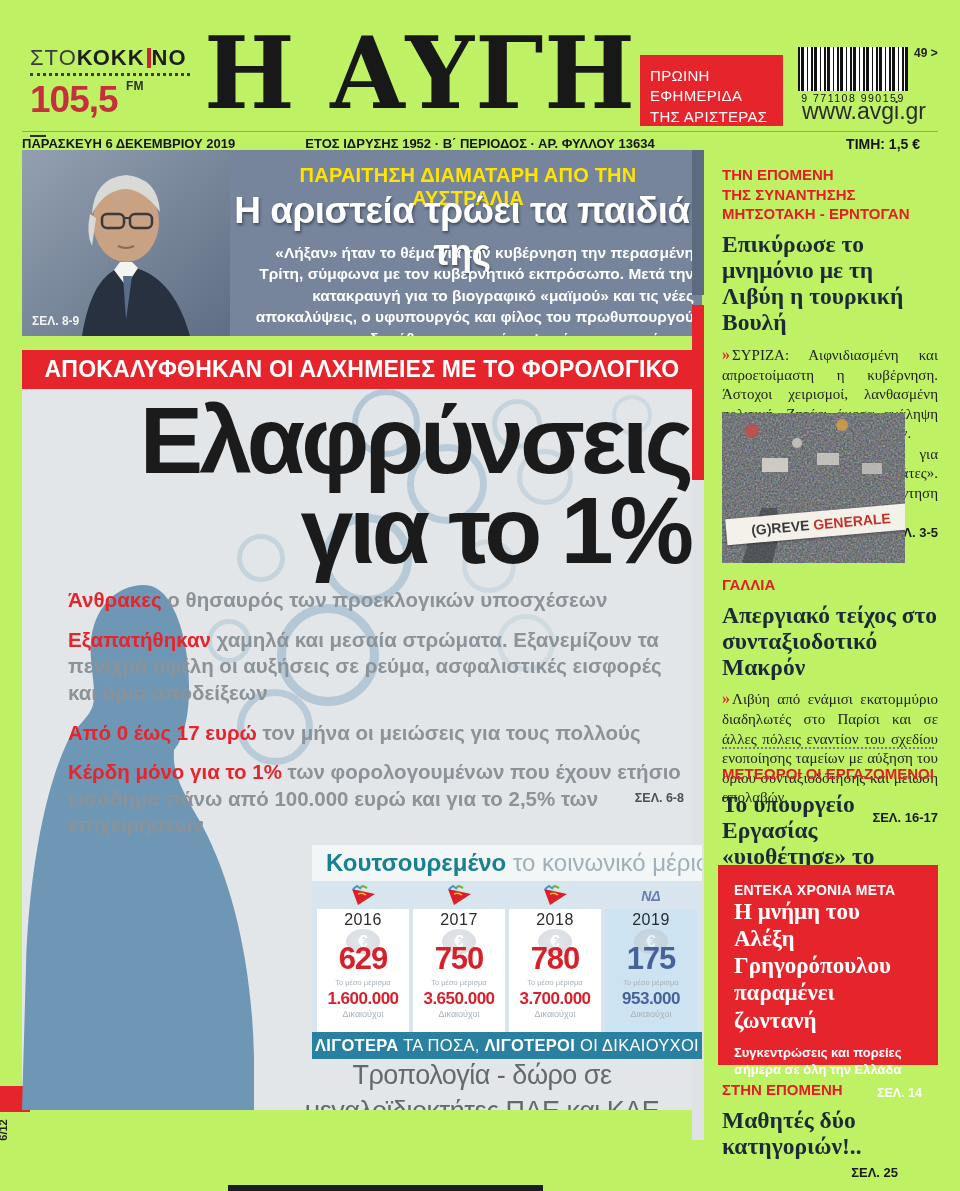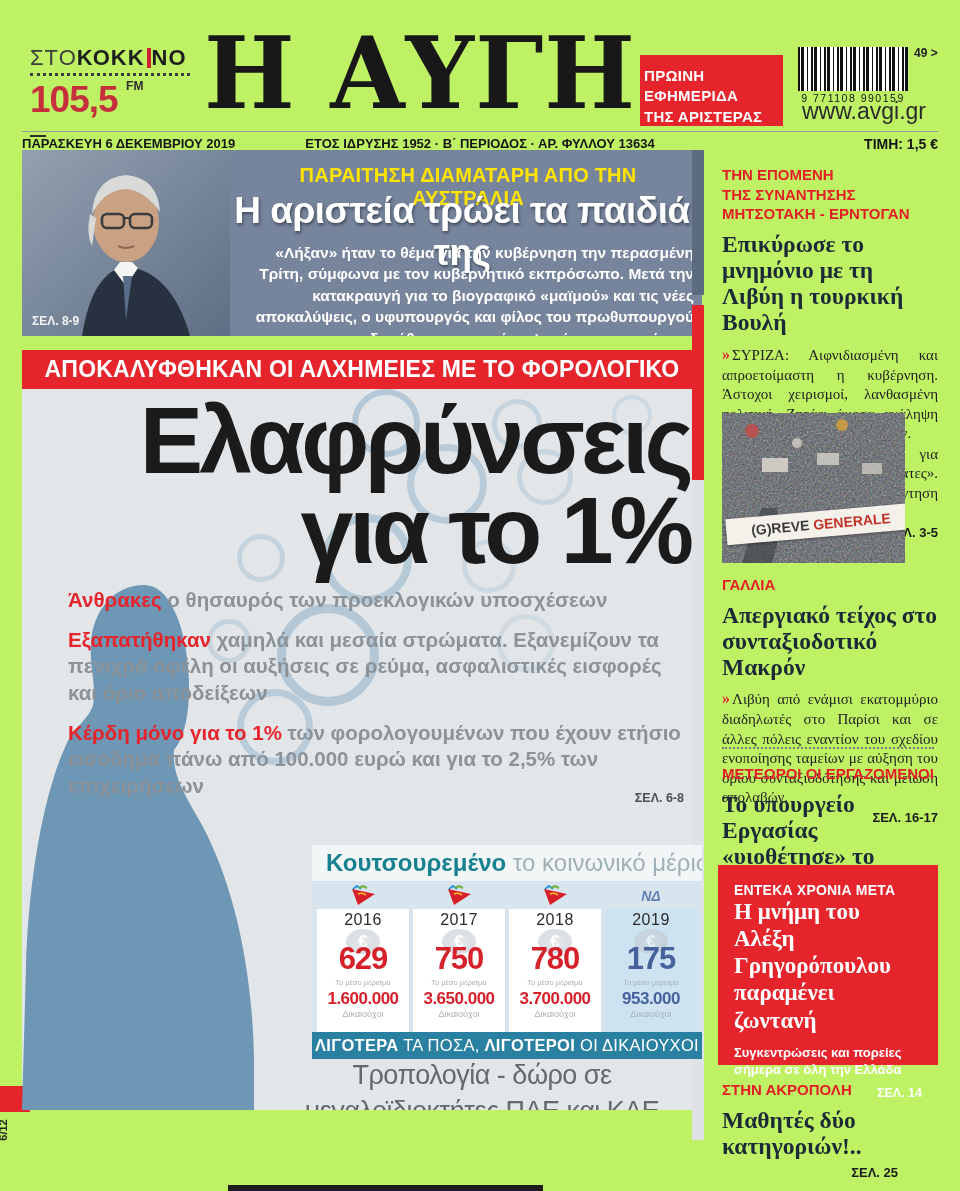--- a/index.html
+++ b/index.html
@@ -13,32 +13,32 @@
   .rbar{display:inline-block;width:4px;height:20px;background:#cf2230;margin:0 1px -3px 2px;}
   .radio-dots{border-bottom:3px dotted #3c3c3c;width:160px;margin-top:2px;}
   .radio-freq{margin-top:3px;}
   .freq{font-size:37px;font-weight:bold;color:#c5303c;letter-spacing:-1px;}
   .band{font-size:12px;font-weight:bold;color:#2e2e2e;vertical-align:top;margin-left:4px;}
   .band-line{display:block;width:16px;border-bottom:2px solid #2e2e2e;margin-top:14px;}
   .masthead{position:absolute;left:200px;top:26px;width:440px;text-align:center;
             font-family:"DejaVu Serif",serif;font-weight:bold;font-size:96px;line-height:1;
             letter-spacing:1px;color:#181818;transform:scaleY(1.04);}
   .tagline{position:absolute;left:640px;top:55px;width:143px;height:71px;background:#e5242c;
-           color:#fff;font-weight:bold;font-size:15px;line-height:1.35;padding:11px 0 0 4px;
+           color:#fff;font-weight:normal;font-size:15px;line-height:1.35;padding:11px 0 0 10px;
            box-sizing:border-box;letter-spacing:.3px;}
   .barcode-wrap{position:absolute;left:798px;top:47px;width:110px;}
   .bars{height:44px;background:repeating-linear-gradient(90deg,#111 0 2px,#fff 2px 3px,#111 3px 6px,#fff 6px 9px,#111 9px 10px,#fff 10px 13px);}
   .barcode-num{font-size:10.5px;letter-spacing:1.5px;text-align:center;margin-top:1px;color:#111;}
   .issue-week{position:absolute;left:914px;top:46px;font-size:12px;font-weight:bold;color:#222;}
   .website{position:absolute;left:790px;top:98px;width:148px;text-align:center;font-size:23px;color:#2b2b2b;}
   .date-rule{position:absolute;left:22px;top:131px;width:916px;border-top:1px solid #9a9a9a;}
   .date-row{position:absolute;left:22px;top:136px;width:916px;font-size:13px;font-weight:bold;color:#141414;}
   .date-left{position:absolute;left:0;}
   .date-center{position:absolute;left:0;width:100%;text-align:center;}
-  .date-right{position:absolute;right:0;font-size:14px;text-align:right;}
+  .date-right{position:absolute;right:18px;font-size:14px;text-align:right;}
 
   
   .topstory{position:absolute;left:22px;top:150px;width:680px;height:186px;background:#76849c;overflow:hidden;}
   .ts-photo{position:absolute;left:0;top:0;width:208px;height:186px;}
   .ts-pageref{position:absolute;left:10px;bottom:8px;color:#f2f2f2;font-size:12px;font-weight:bold;z-index:3;}
   .ts-kicker{position:absolute;left:220px;top:14px;width:452px;text-align:center;color:#ffe400;
              font-size:20px;font-weight:bold;letter-spacing:.2px;}
   .ts-headline{position:absolute;left:205px;top:40px;width:470px;text-align:center;color:#fff;
                font-size:37px;font-weight:bold;letter-spacing:-0.5px;
                text-shadow:1px 2px 3px rgba(20,25,35,.55);}
@@ -213,20 +213,21 @@
     </svg>
 
     <div class="bighead">
       <div>Ελαφρύνσεις</div>
       <div>για το 1%</div>
     </div>
 
     <div class="bullets">
       <div class="bullet"><span class="lead">Άνθρακες</span><span> ο θησαυρός των προεκλογικών υποσχέσεων</span></div>
       <div class="bullet"><span class="lead">Εξαπατήθηκαν</span><span> χαμηλά και μεσαία στρώματα. Εξανεμίζουν τα πενιχρά οφέλη οι αυξήσεις σε ρεύμα, ασφαλιστικές εισφορές και όριο αποδείξεων</span></div>
+      <div class="bullet"><span class="lead">Από 0 έως 17 ευρώ</span><span> τον μήνα οι μειώσεις για τους πολλούς</span></div>
       <div class="bullet"><span class="lead">Κέρδη μόνο για το 1%</span><span> των φορολογουμένων που έχουν ετήσιο εισόδημα πάνω από 100.000 ευρώ και για το 2,5% των επιχειρήσεων</span></div>
     </div>
     <div class="mainref">ΣΕΛ. 6-8</div>
 
     <div class="infog">
       <div class="infog-title">
         <span class="hl">Κουτσουρεμένο</span><span class="rest"> το κοινωνικό μέρισμα</span>
       </div>
       <div class="cols">
 
@@ -380,18 +381,18 @@
   </div>
 
   <div class="redbox">
     <div class="rb-kicker">ΕΝΤΕΚΑ ΧΡΟΝΙΑ ΜΕΤΑ</div>
     <div class="rb-head">Η μνήμη του Αλέξη Γρηγορόπουλου παραμένει ζωντανή</div>
     <div class="rb-sub">Συγκεντρώσεις και πορείες σήμερα σε όλη την Ελλάδα</div>
     <div class="rb-ref">ΣΕΛ. 14</div>
   </div>
 
   <div class="sb" style="top:1080px;">
-    <div class="kicker">ΣΤΗΝ ΑΚΡΟΠΟΛΗ</div>
+    <div class="kicker">ΣΤΗΝ ΕΠΟΜΕΝΗ</div>
     <div class="sb-head">Μαθητές δύο κατηγοριών!..</div>
     <div class="sb-ref" style="margin-top:6px;padding-right:40px;">ΣΕΛ. 25</div>
   </div>
 
 </div>
 
 </body></html>

